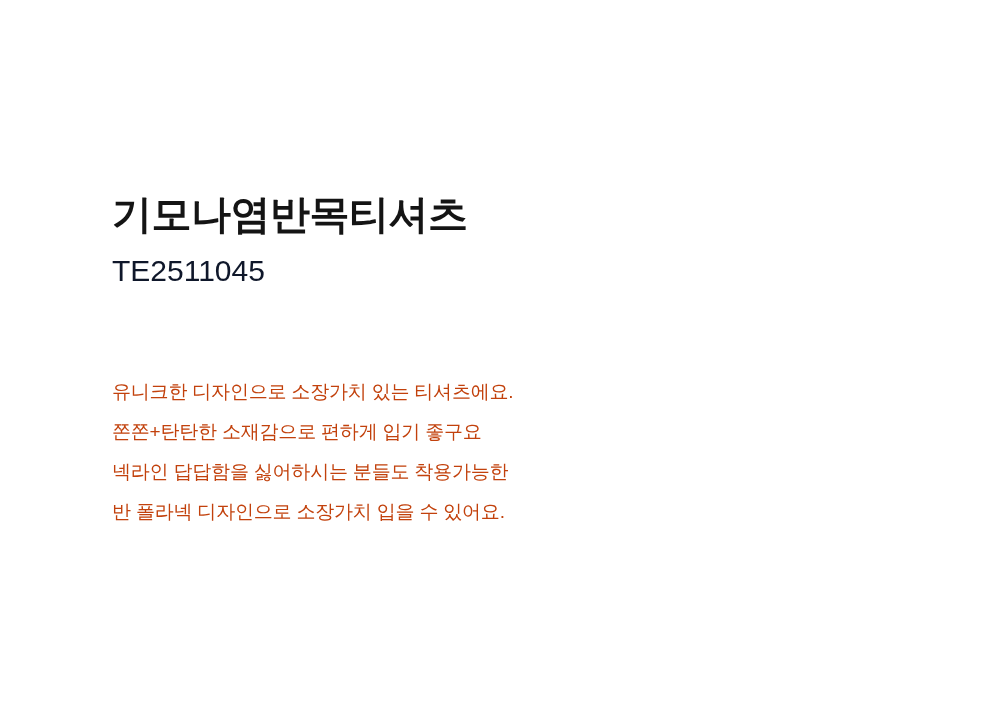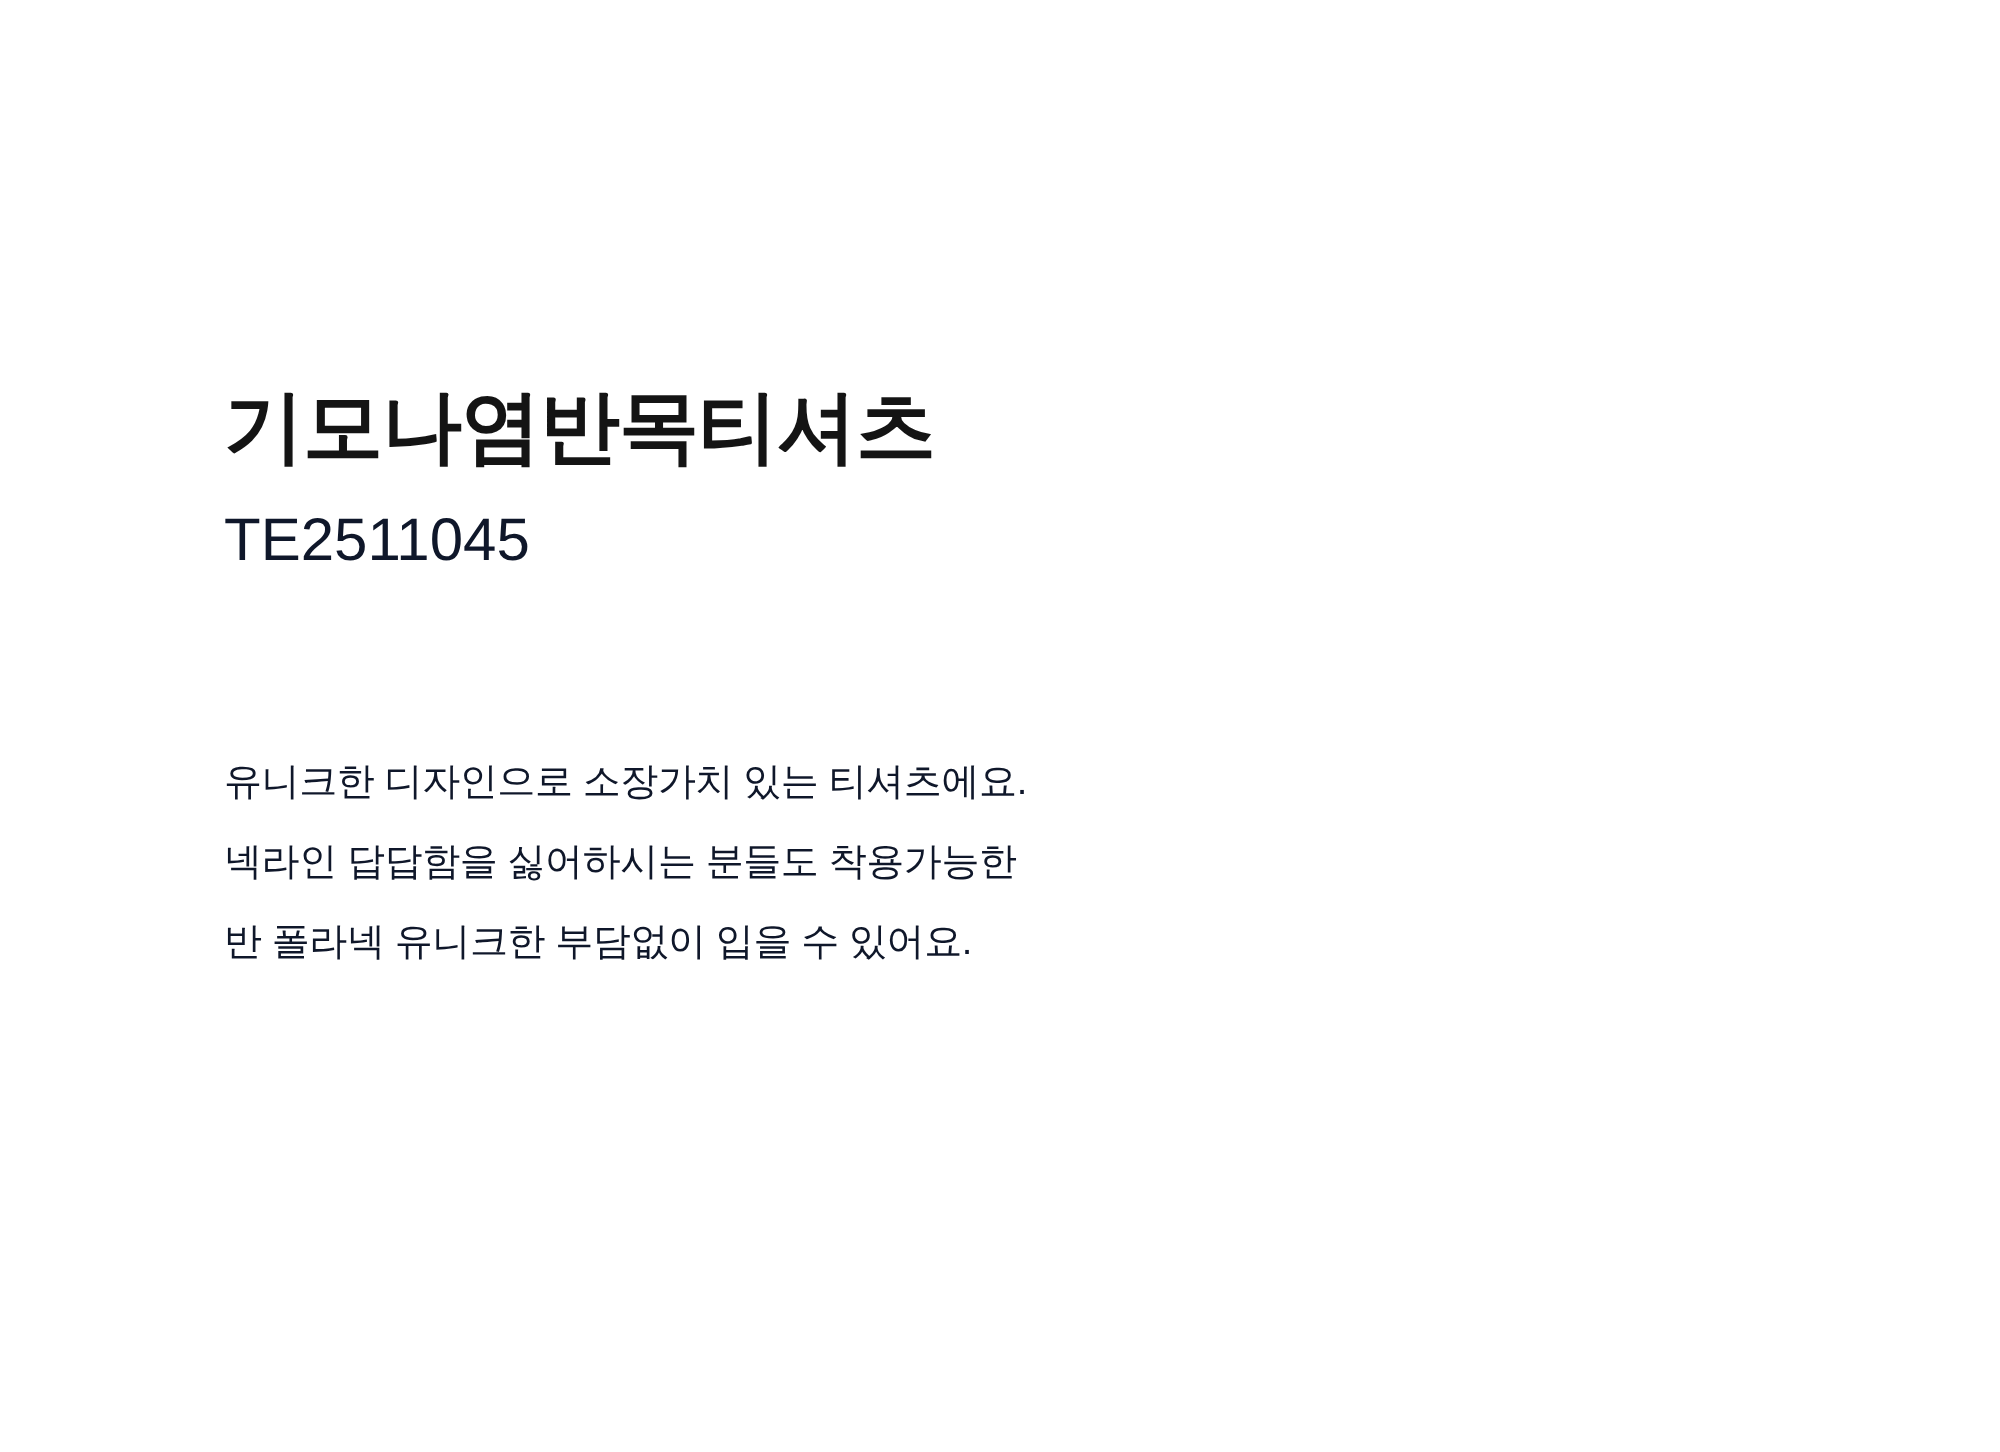--- a/index.html
+++ b/index.html
@@ -46,35 +46,36 @@
   }
   .description {
     position: absolute;
     left: 112px;
     top: 372px;
     width: 820px;
   }
   .desc-line {
     font-size: 19px;
     font-weight: 400;
-    color: #0f172a;
+    color: #c2410c;
     line-height: 40px;
     letter-spacing: -0.2px;
     white-space: nowrap;
   }
 </style>
 </head>
 <body>
 
 <div class="page">
 
   <div class="product-block">
     <h1 class="product-title">기모나염반목티셔츠</h1>
     <div class="product-code">TE2511045</div>
   </div>
 
   <div class="description">
     <div class="desc-line">유니크한 디자인으로 소장가치 있는 티셔츠에요.</div>
+    <div class="desc-line">쫀쫀+탄탄한 소재감으로 편하게 입기 좋구요</div>
     <div class="desc-line">넥라인 답답함을 싫어하시는 분들도 착용가능한</div>
-    <div class="desc-line">반 폴라넥 유니크한 부담없이 입을 수 있어요.</div>
+    <div class="desc-line">반 폴라넥 디자인으로 소장가치 입을 수 있어요.</div>
   </div>
 
 </div>
 
 </body></html>

